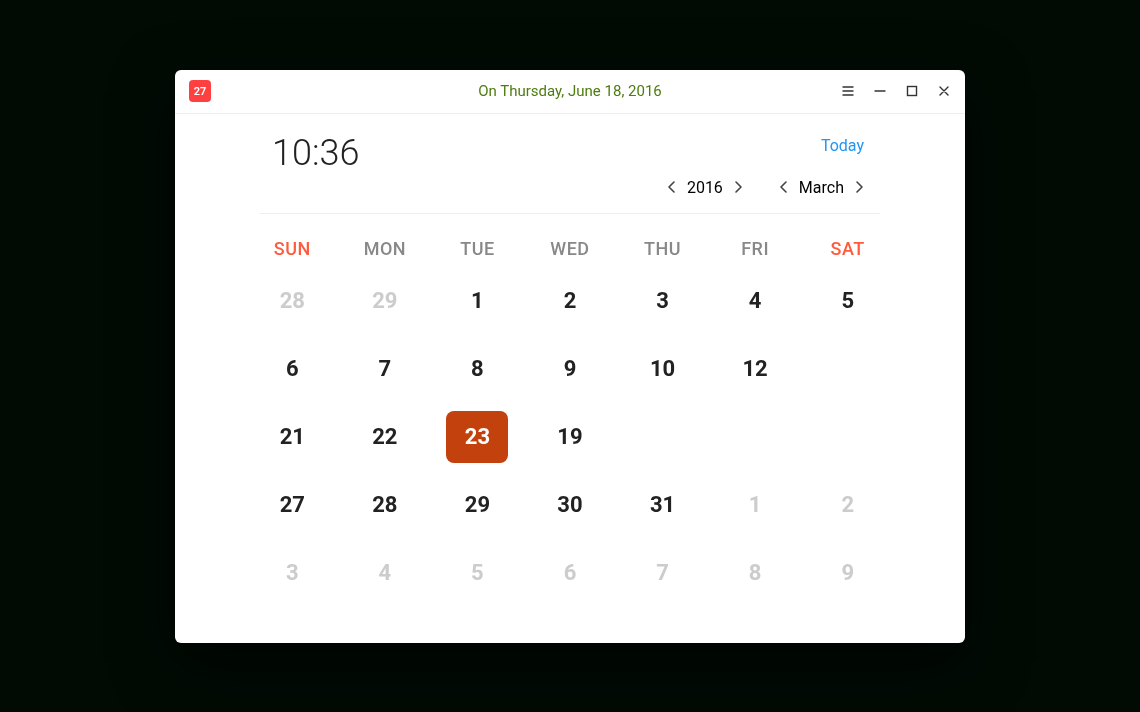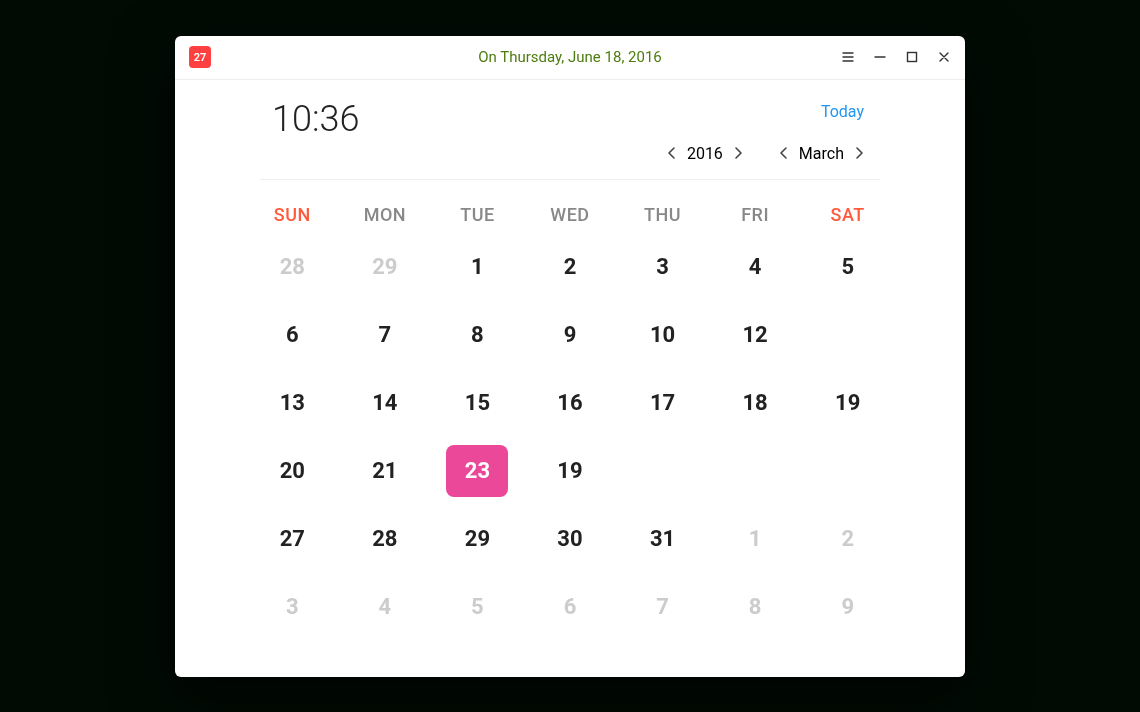--- a/index.html
+++ b/index.html
@@ -169,21 +169,21 @@
       justify-content: center;
       font-size: 22px;
       color: #222;
       cursor: pointer;
       position: relative;
     }
 
     .day-cell.other-month { color: #ccc; }
 
     .day-cell.selected .day-inner {
-      background: #ec4899;
+      background: #c2410c;
       color: #fff;
     }
 
     .day-inner {
       width: 62px;
       height: 52px;
       border-radius: 8px;
       display: flex;
       align-items: center;
       justify-content: center;
@@ -312,47 +312,24 @@
           </div>
           <div class="day-cell">
             <div class="day-inner">10</div>
           </div>
           <div class="day-cell">
             <div class="day-inner">12</div>
           </div>
         </div>
         <div class="week-row">
           <div class="day-cell">
-            <div class="day-inner">13</div>
-          </div>
-          <div class="day-cell">
-            <div class="day-inner">14</div>
-          </div>
-          <div class="day-cell">
-            <div class="day-inner">15</div>
-          </div>
-          <div class="day-cell">
-            <div class="day-inner">16</div>
-          </div>
-          <div class="day-cell">
-            <div class="day-inner">17</div>
-          </div>
-          <div class="day-cell">
-            <div class="day-inner">18</div>
-          </div>
-          <div class="day-cell">
-            <div class="day-inner">19</div>
-          </div>
-        </div>
-        <div class="week-row">
-          <div class="day-cell">
-            <div class="day-inner">20</div>
-          </div>
-          <div class="day-cell">
             <div class="day-inner">21</div>
+          </div>
+          <div class="day-cell">
+            <div class="day-inner">22</div>
           </div>
           <div class="day-cell selected">
             <div class="day-inner">23</div>
           </div>
           <div class="day-cell">
             <div class="day-inner">19</div>
           </div>
         </div>
         <div class="week-row">
           <div class="day-cell">

